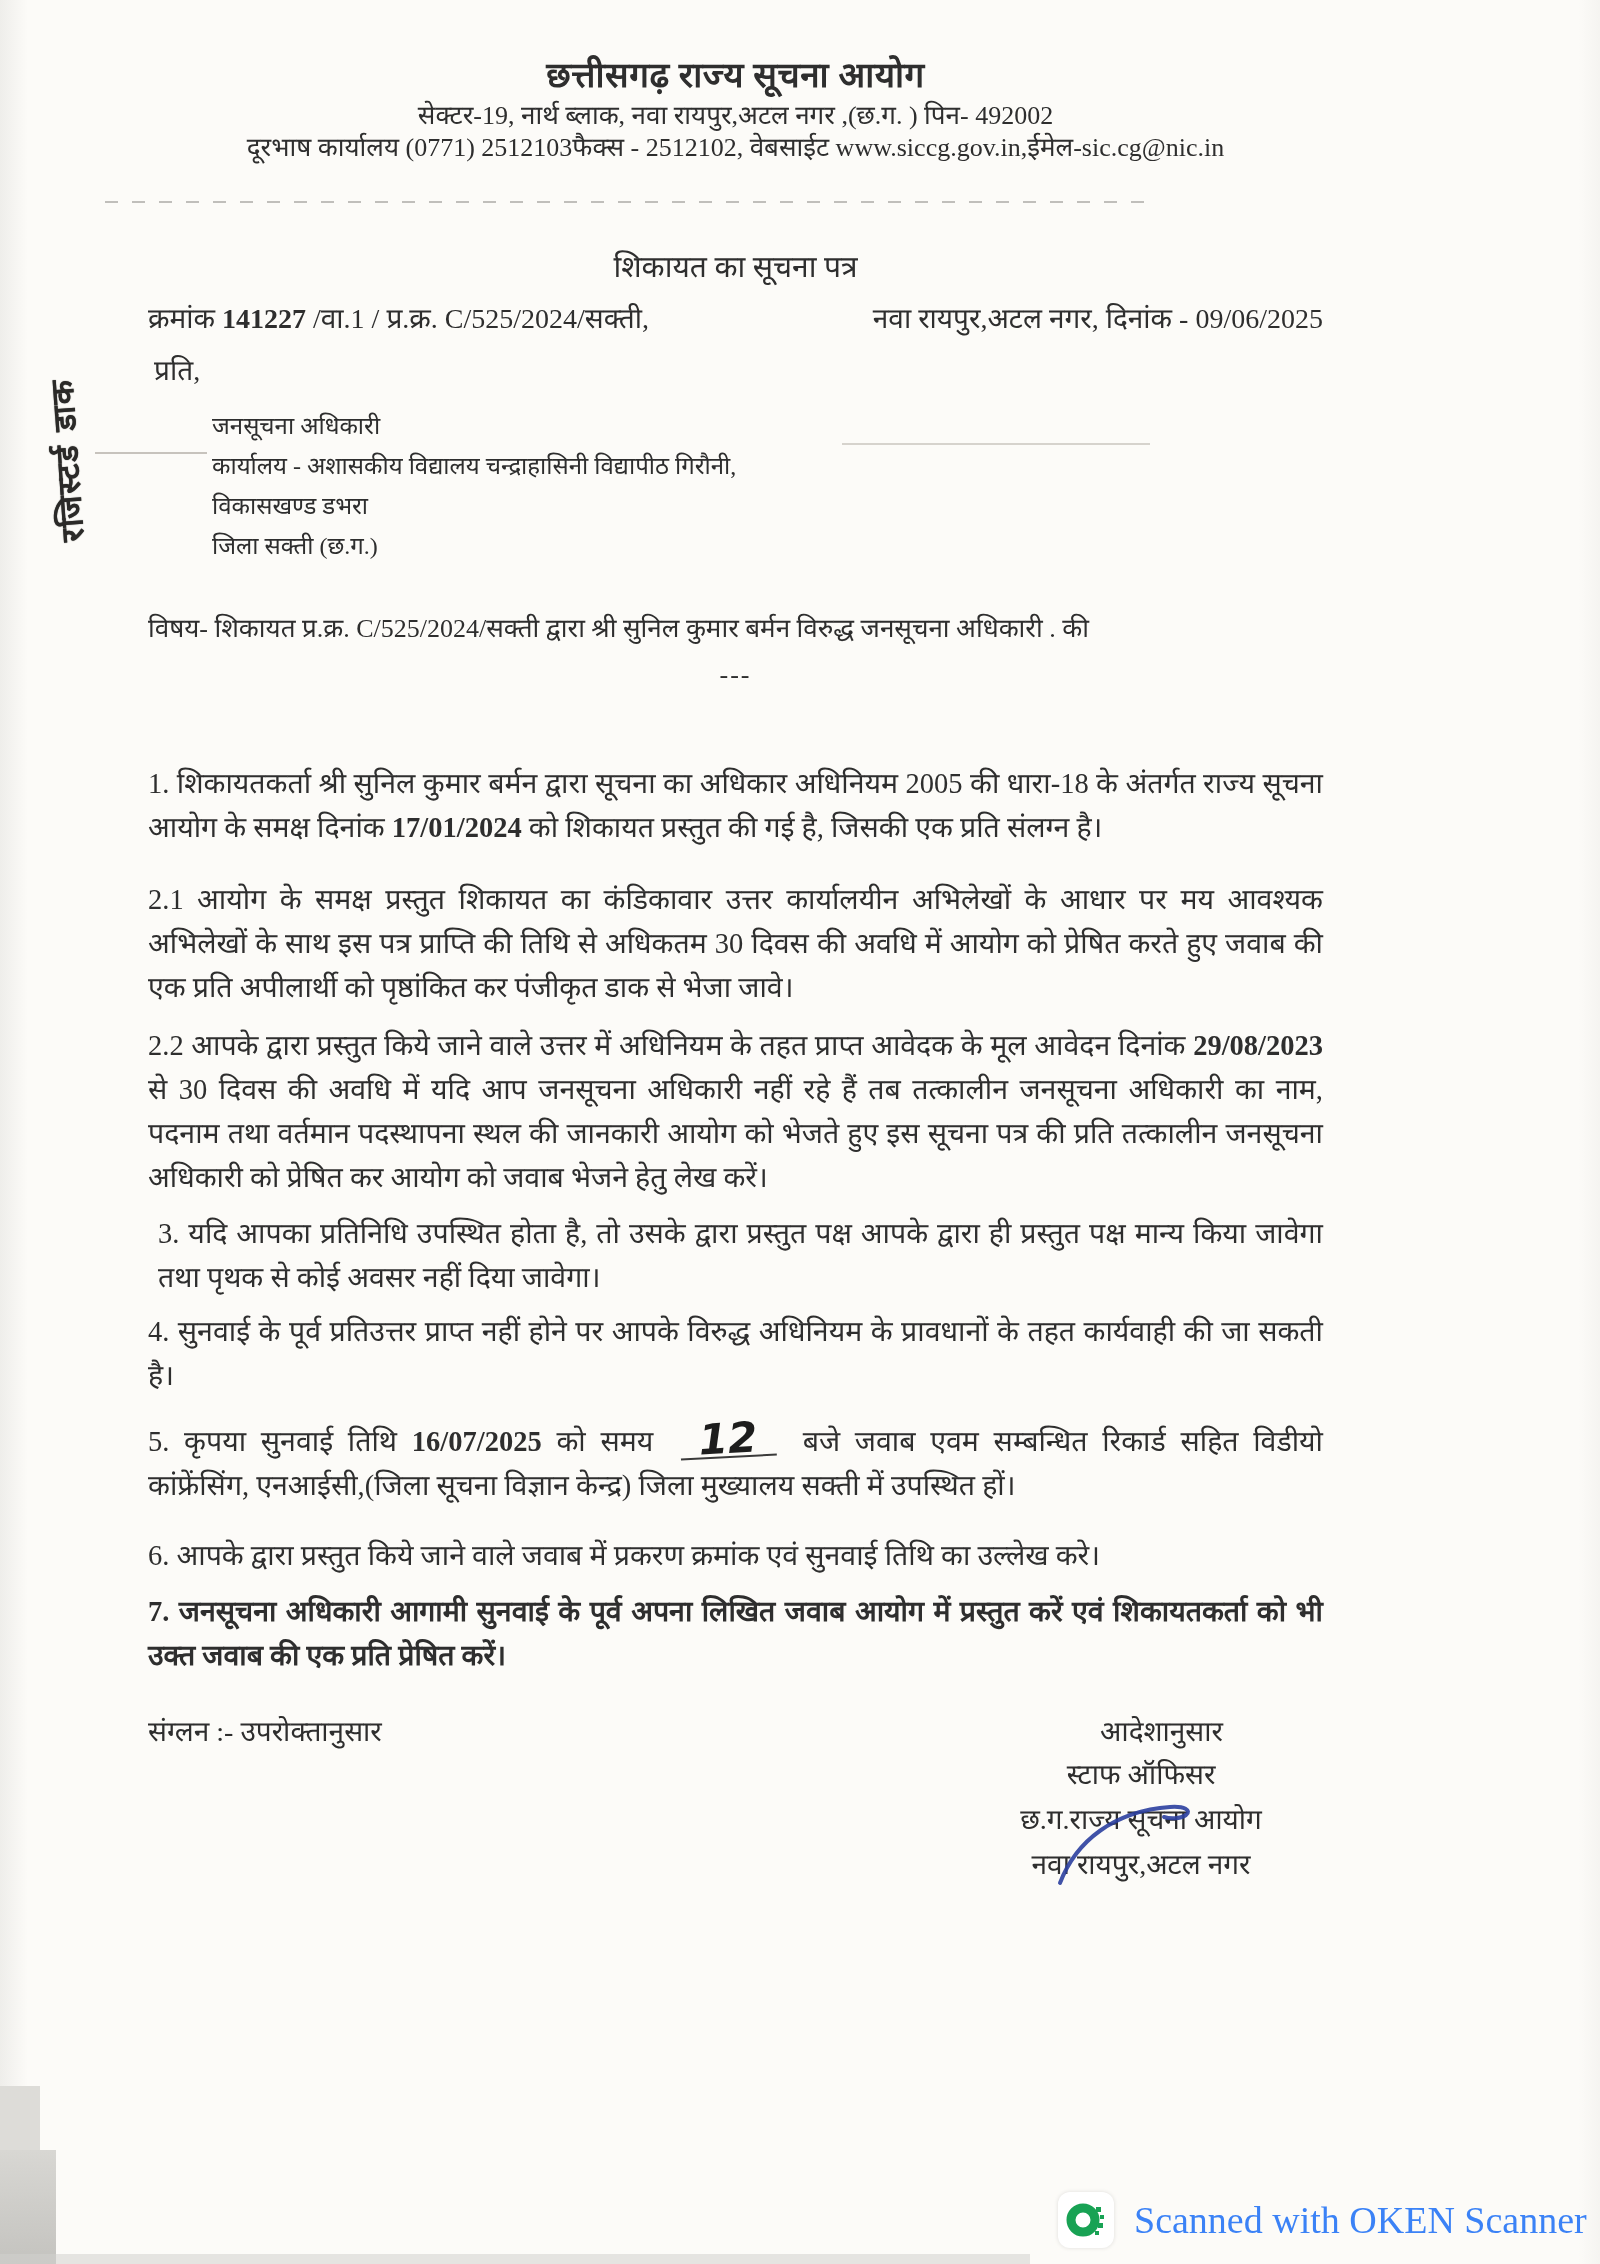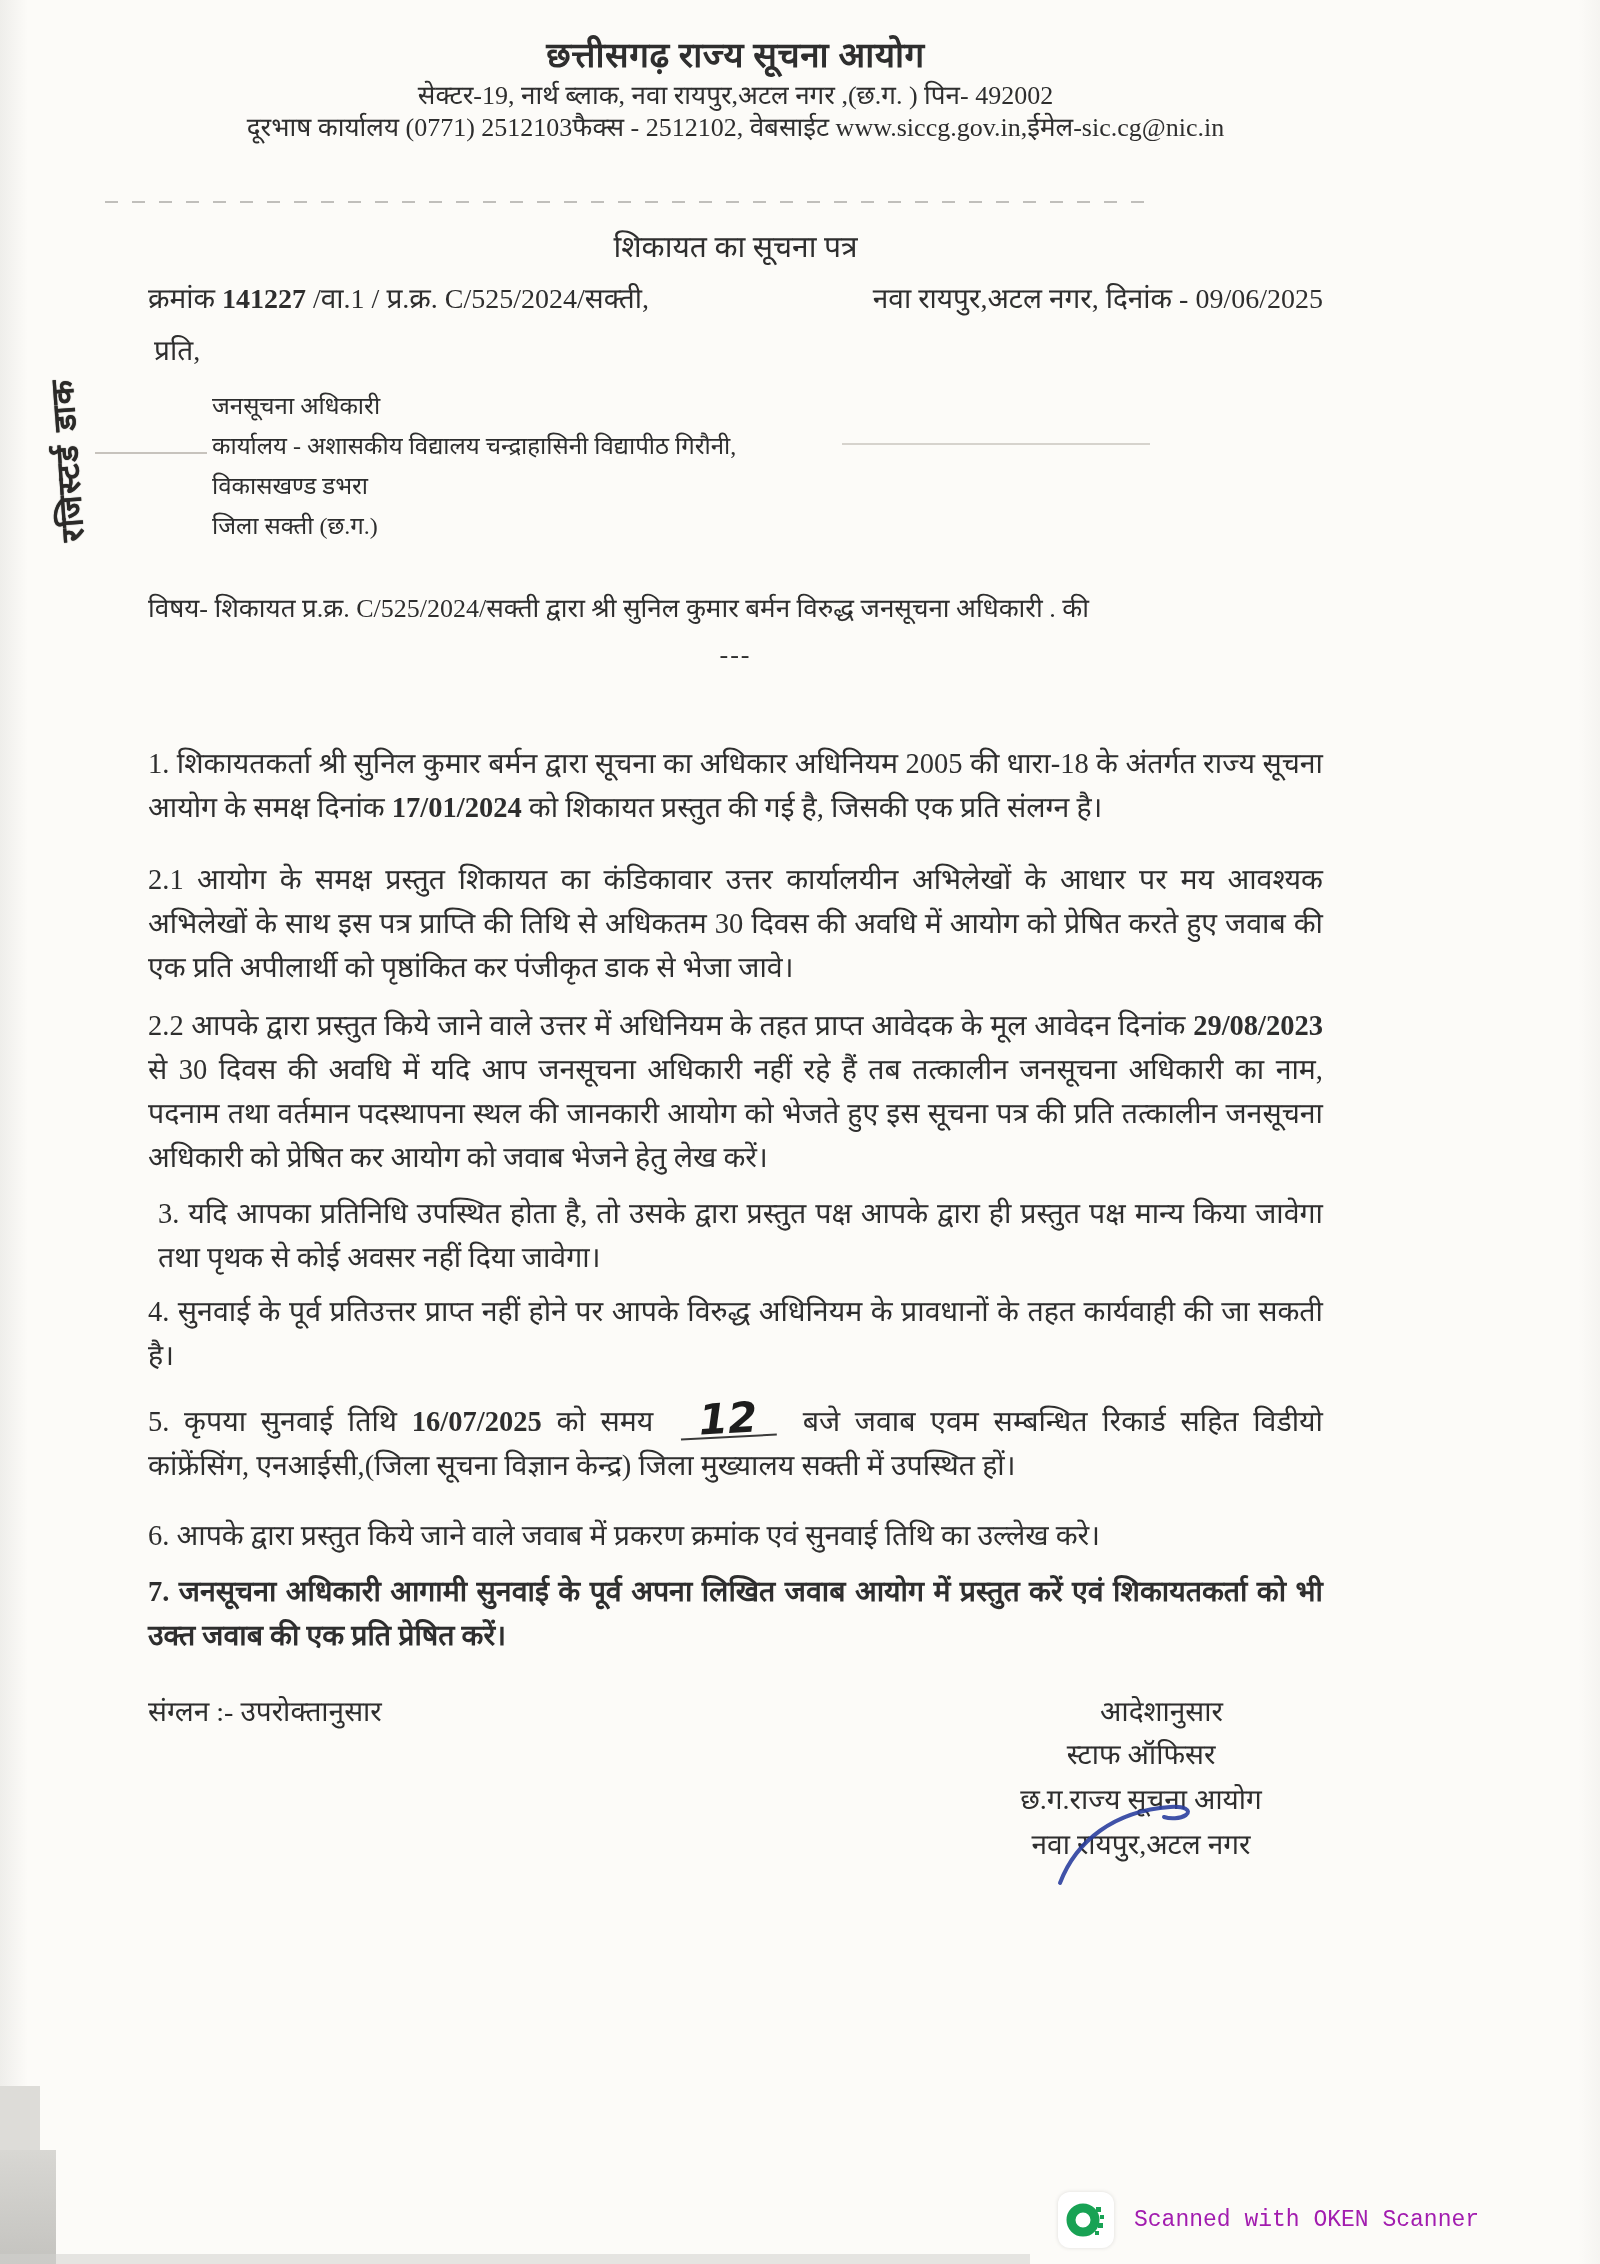--- a/index.html
+++ b/index.html
@@ -14,21 +14,21 @@
   
   .page::before{
     content:"";position:absolute;inset:0;pointer-events:none;
     background:
       linear-gradient(90deg,rgba(120,120,115,0.10),rgba(0,0,0,0) 28px),
       linear-gradient(270deg,rgba(150,150,145,0.07),rgba(0,0,0,0) 22px);
   }
   .content{position:absolute;left:148px;top:0;width:1175px;}
 
   
-  .letterhead{padding-top:34px;text-align:center;}
+  .letterhead{padding-top:54px;text-align:center;}
   .org-name{font-size:35px;font-weight:700;line-height:44px;letter-spacing:.5px;}
   .org-address{font-size:26px;line-height:32px;margin-top:2px;}
   .org-contact{font-size:26px;line-height:32px;margin-top:0px;}
 
   .dashed-rule{
     position:absolute;left:105px;top:201px;width:1045px;height:2px;
     background:repeating-linear-gradient(90deg,#8f8d89 0 13px,rgba(0,0,0,0) 13px 27px);
     opacity:.55;
   }
 
@@ -90,21 +90,21 @@
   .bl-strip2{left:0;top:2150px;width:56px;height:114px;background:linear-gradient(180deg,#d8d7d3,#c4c3bf);}
   .bottom-band{left:0;top:2254px;width:1030px;height:10px;background:#d2d1cd;opacity:.55;}
 
   
   .oken{position:absolute;left:1058px;top:2192px;display:flex;align-items:center;gap:20px;}
   .oken-icon{
     width:56px;height:56px;border-radius:12px;background:#ffffff;
     box-shadow:0 0 4px rgba(0,0,0,0.12);
     display:flex;align-items:center;justify-content:center;
   }
-  .oken-text{font-family:Liberation Mono, monospace;font-size:23px;color:#a21caf;}
+  .oken-text{font-family:Liberation Serif, serif;font-size:38px;color:#3b82f6;}
 </style>
 </head>
 <body>
 
 <div class="page">
 
   <div class="artifact dashed-rule"></div>
   <div class="artifact line-left"></div>
   <div class="artifact line-right"></div>
   <div class="artifact bl-strip1"></div>

